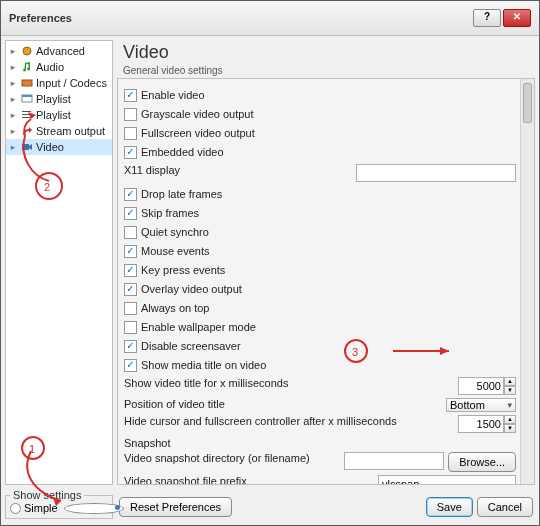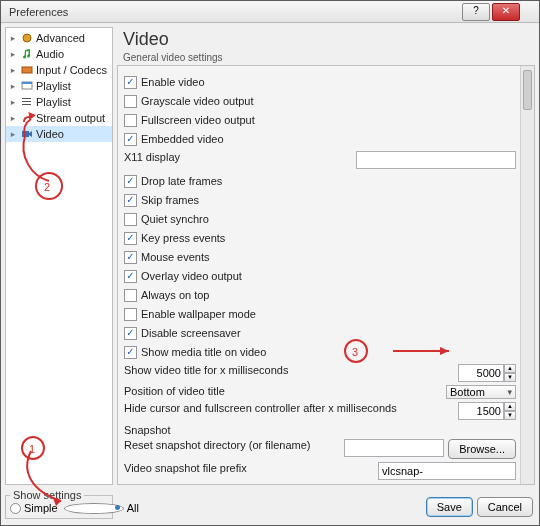--- a/index.html
+++ b/index.html
@@ -1,18 +1,18 @@
 <!DOCTYPE html>
 <html><head>
 <meta charset="utf-8">
 <style>
   * { box-sizing: border-box; font-family: "Segoe UI", Tahoma, sans-serif; font-size: 11px; }
   body { margin: 0; background: #d8d8d8; }
   .window { width: 540px; height: 526px; background: #f0f0f0; border: 1px solid #5a5a5a; display: flex; flex-direction: column; position: relative; }
-  .titlebar { height: 22px; background: linear-gradient(#f7f7f7,#e4e4e4); display: flex; align-items: center; padding: 0 19px 0 8px; border-bottom: 1px solid #bbb; }
+  .titlebar { height: 35px; background: linear-gradient(#f7f7f7,#e4e4e4); display: flex; align-items: center; padding: 0 8px 0 8px; border-bottom: 1px solid #bbb; font-weight: bold; }
   .titlebar .title { flex: 1; color: #333; }
   .winbtns { display: flex; gap: 0; }
   .winbtn { width: 28px; height: 18px; border: 1px solid #888; background: linear-gradient(#f9f9f9,#dcdcdc); font-size: 10px; text-align: center; line-height: 14px; border-radius: 2px; margin-left: 2px; }
   .winbtn.close { background: linear-gradient(#e57373,#c62828); color: #fff; border-color: #8b1a1a; }
   .body { flex: 1; display: flex; min-height: 0; background: #f0f0f0; }
   
   .sidebar { width: 108px; background: #fff; border: 1px solid #bfbfbf; margin: 4px 0 4px 4px; display: flex; flex-direction: column; position: relative; }
   .tree { padding: 2px 0; }
   .tree-item { display: flex; align-items: center; height: 16px; padding: 0 2px; gap: 2px; white-space: nowrap; overflow: hidden; }
   .tree-item.selected { background: #cde8ff; }
@@ -187,25 +187,25 @@
             <div class="row">
                 <span class="ck checked"></span>
                 <span class="lbl">Skip frames</span>
               </div>
             <div class="row">
                 <span class="ck"></span>
                 <span class="lbl">Quiet synchro</span>
               </div>
             <div class="row">
                 <span class="ck checked"></span>
+                <span class="lbl">Mouse events</span>
+              </div>
+            <div class="row">
+                <span class="ck checked"></span>
                 <span class="lbl">Key press events</span>
-              </div>
-            <div class="row">
-                <span class="ck checked"></span>
-                <span class="lbl">Mouse events</span>
               </div>
             <div class="row">
                 <span class="ck checked"></span>
                 <span class="lbl">Overlay video output</span>
               </div>
             <div class="row">
                 <span class="ck"></span>
                 <span class="lbl">Always on top</span>
               </div>
             <div class="row">
@@ -245,21 +245,21 @@
                 <div class="btns">
                   <span>▲</span>
                   <span>▼</span>
                 </div>
               </div>
           </div>
 
           <div class="group-label">Snapshot</div>
 
           <div class="field-row indent">
-            <span class="flabel">Reset snapshot directory (or filename)</span>
+            <span class="flabel">Video snapshot directory (or filename)</span>
             <input class="txt" style="width: 100px;" value="">
             <span style="width:4px"></span>
             <div class="btn">
                 <span>Browse...</span>
               </div>
           </div>
 
           <div class="field-row indent">
             <span class="flabel">Video snapshot file prefix</span>
             <input class="txt" style="width: 138px;" value="vlcsnap-">
@@ -282,20 +282,23 @@
             <span class="rdot"></span>
             <span>Simple</span>
           </label>
         <label class="radio">
             <span class="rdot sel"></span>
             <span>All</span>
           </label>
       </div>
     </div>
     <div class="footer-rest">
+      <div class="btn">
+          <span>Reset Preferences</span>
+        </div>
       <div class="spacer"></div>
       <div class="btn default">
           <span>Save</span>
         </div>
       <span style="width:4px"></span>
       <div class="btn">
           <span>Cancel</span>
         </div>
     </div>
   </div>

